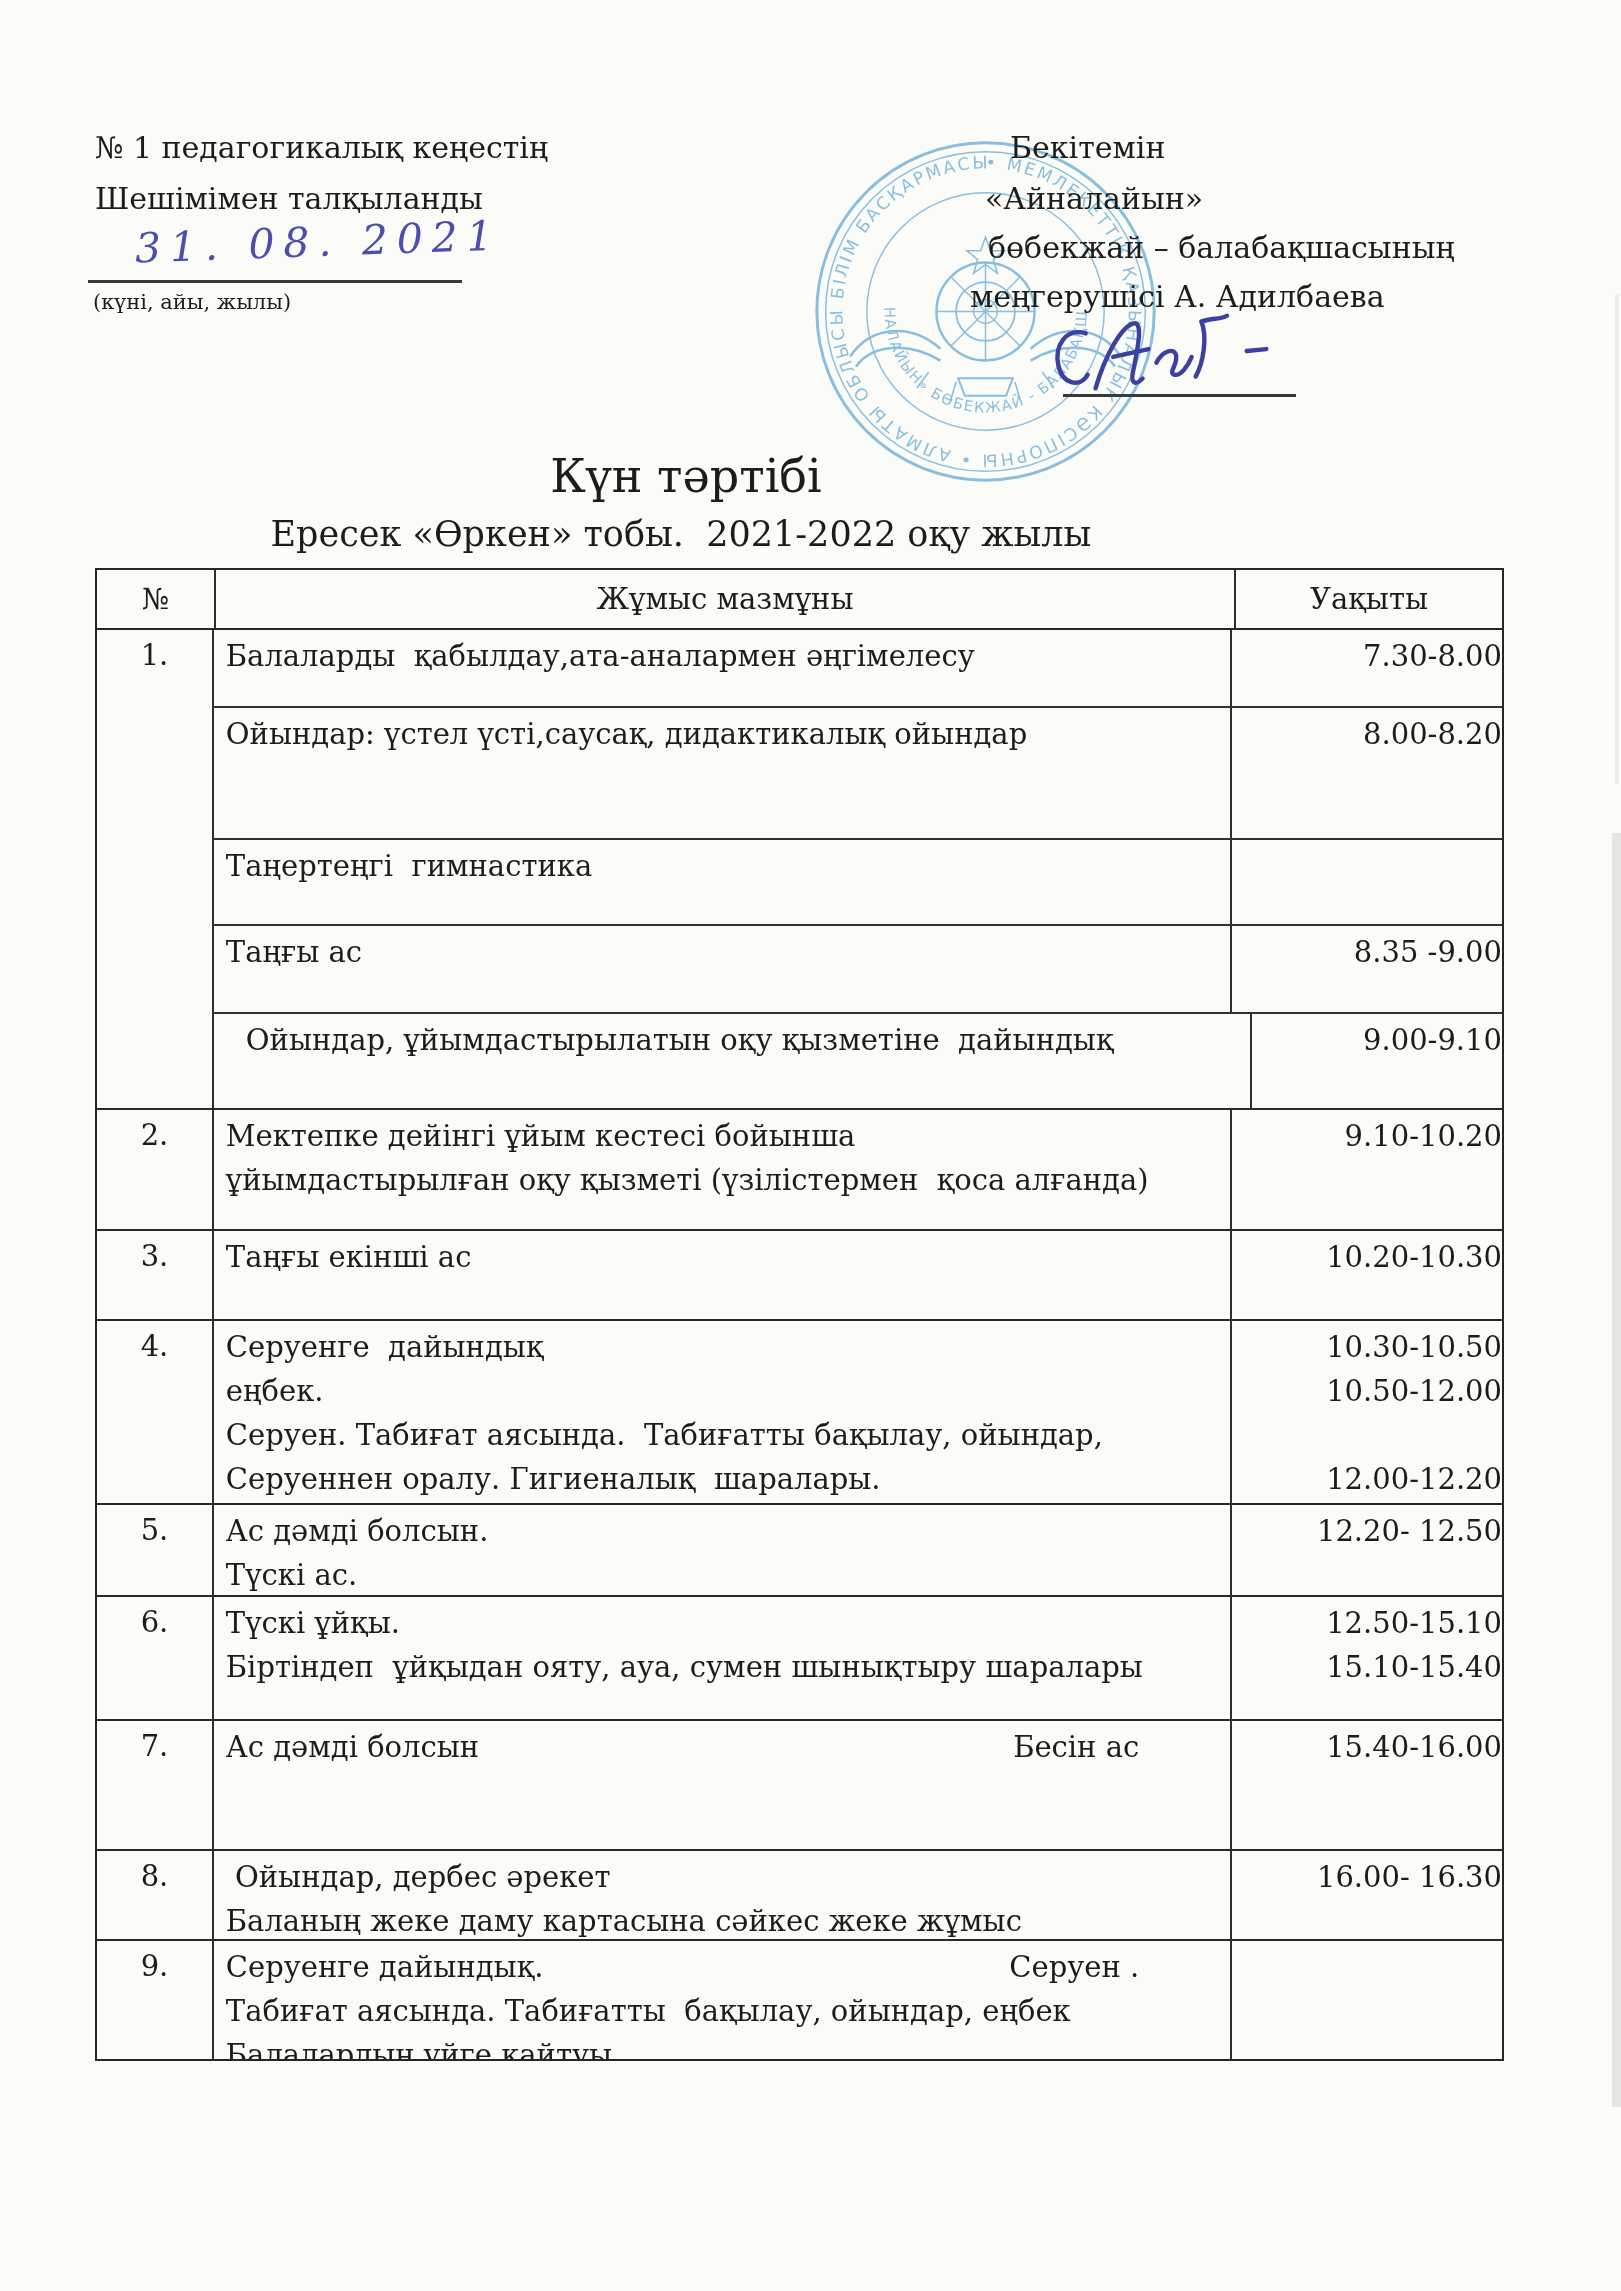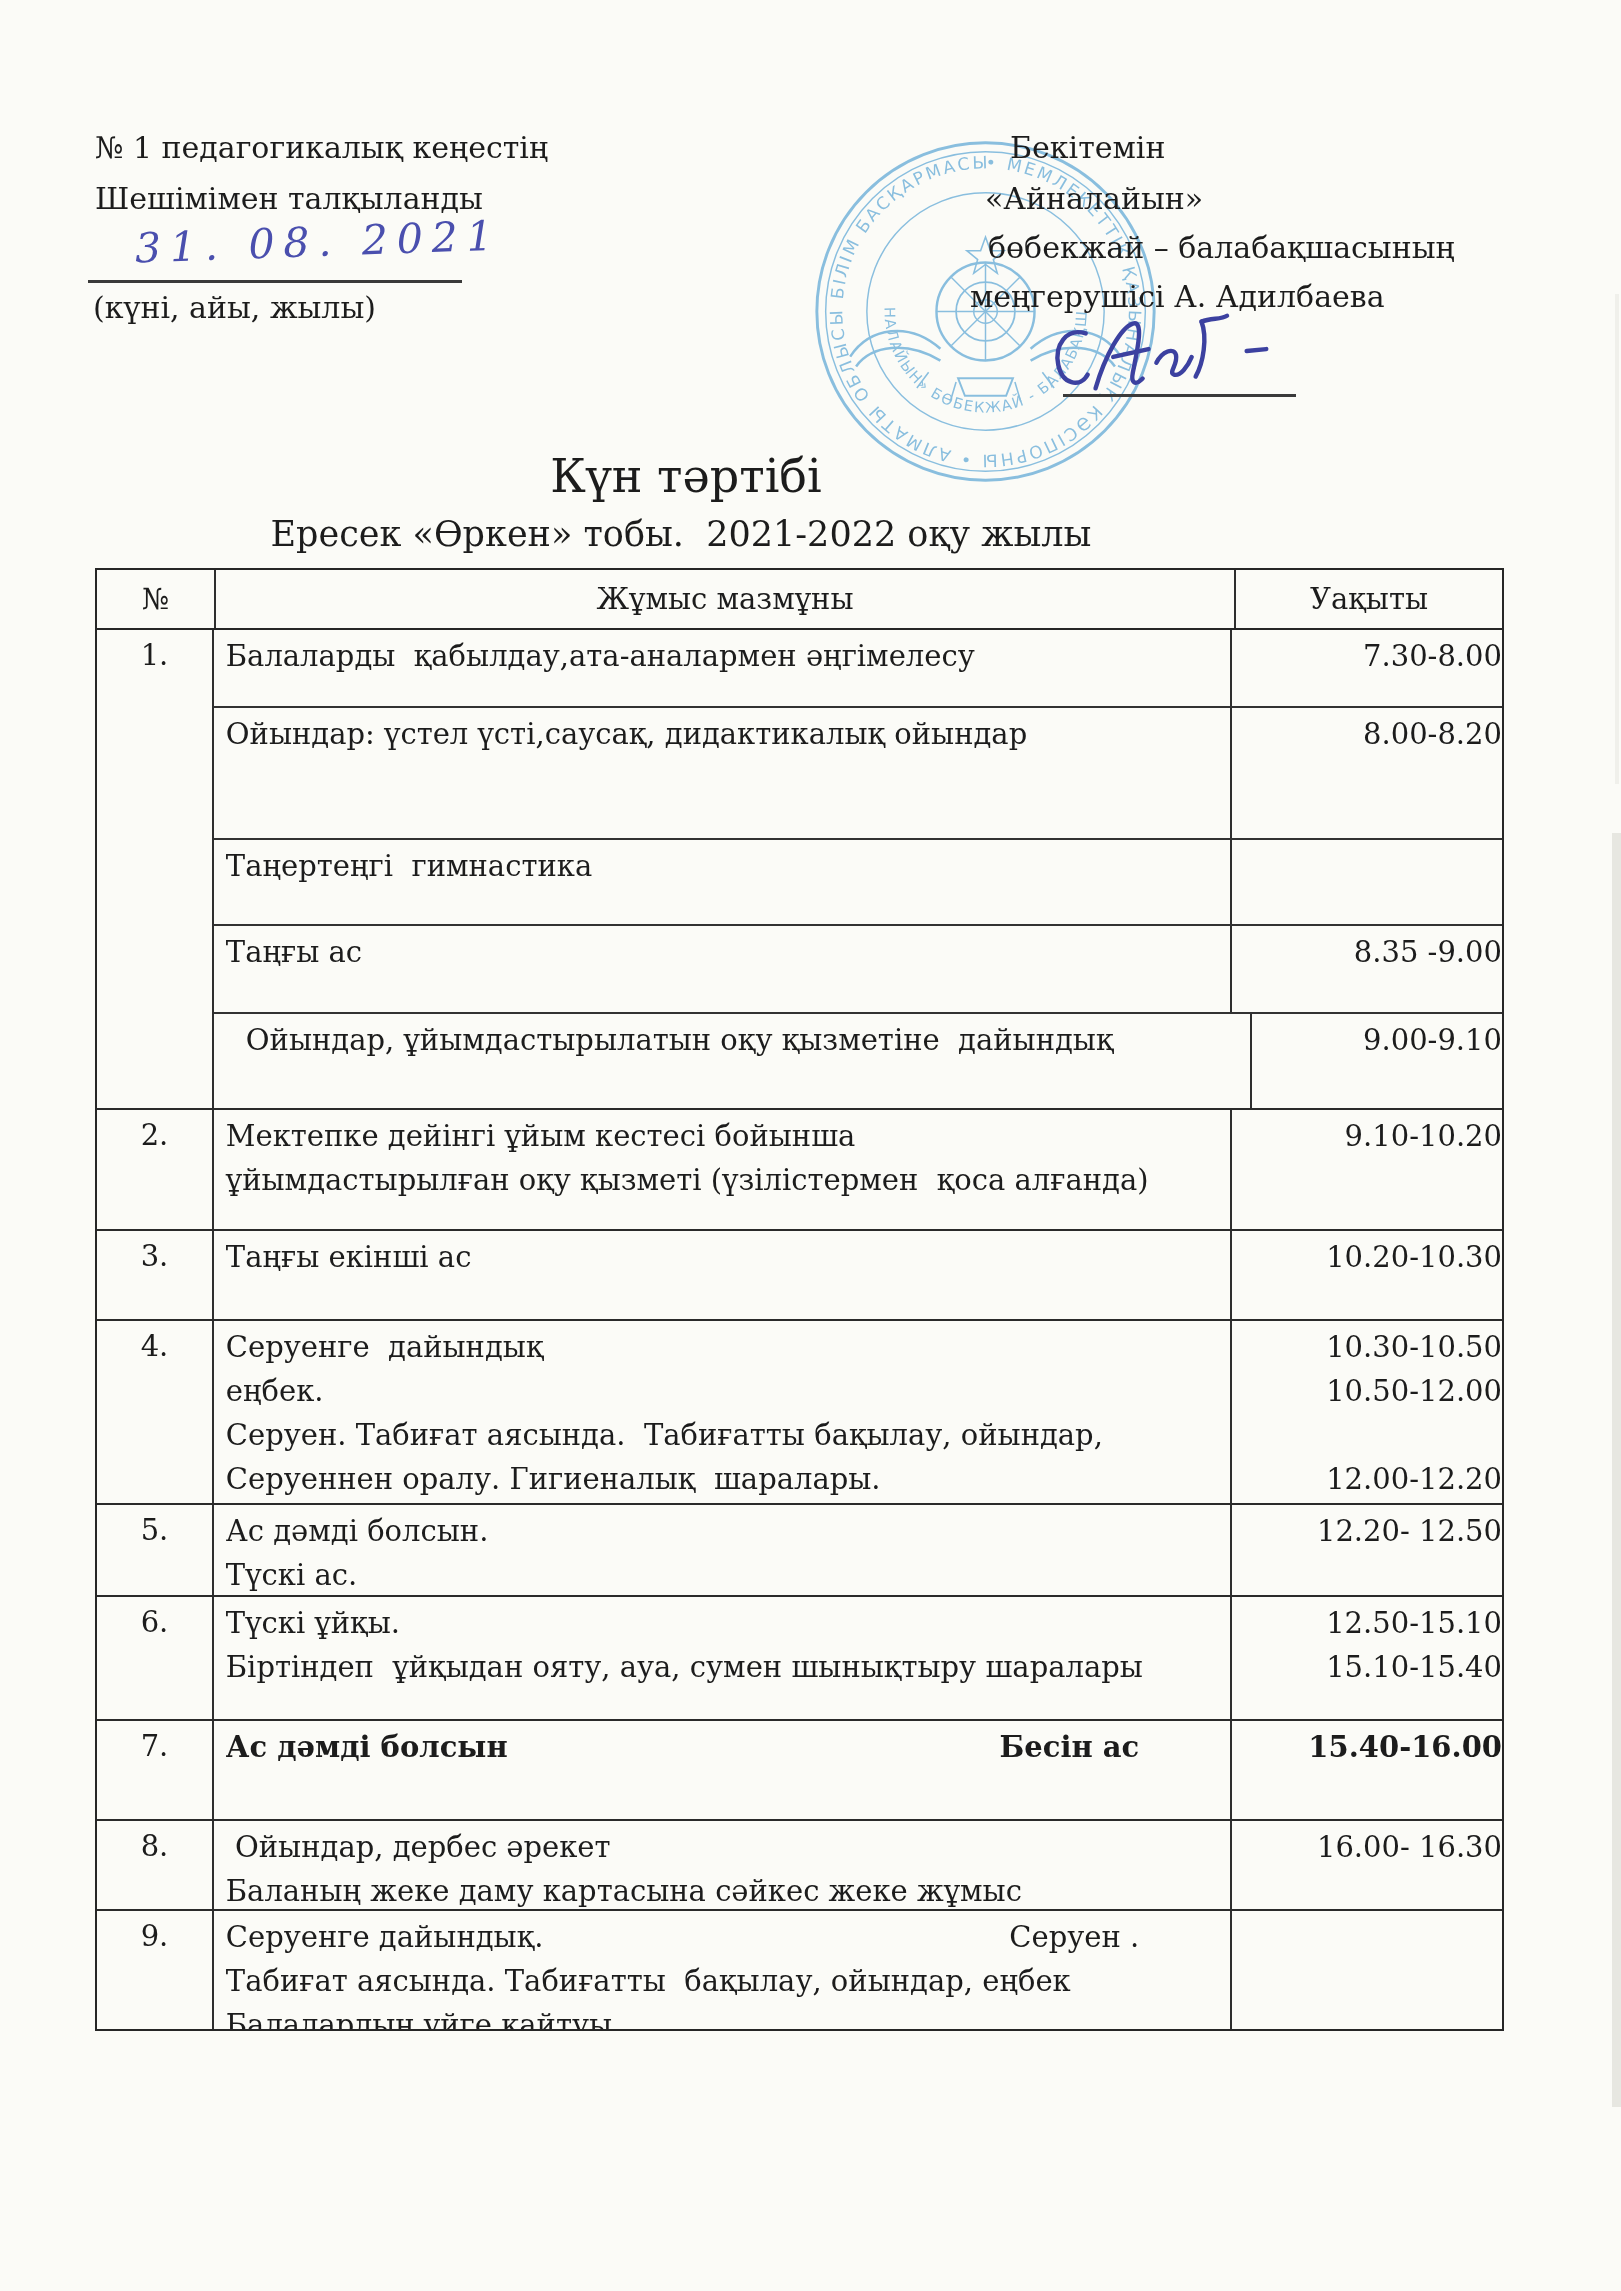--- a/index.html
+++ b/index.html
@@ -10,21 +10,21 @@
     color:#1c1c1c;overflow:hidden;
   }
   .abs{position:absolute;}
   .hdr-line{font-size:30px;line-height:33px;white-space:pre;}
   .hand-date{
     font-size:41px;font-style:italic;color:#4a4fae;letter-spacing:8.8px;
     transform:rotate(-2deg);white-space:pre;
     font-family:"DejaVu Serif","Liberation Serif",serif;
   }
   .rule{background:#3a3a3a;height:2.9px;}
-  .caption{font-size:30px;}
+  .caption{font-size:21px;}
   .doc-title{font-size:46px;text-align:center;white-space:pre;}
   .doc-subtitle{font-size:35px;text-align:center;white-space:pre;}
   
   .sched{
     left:95px;top:568px;width:1409px;
     border:2.9px solid #262626;box-sizing:border-box;
     font-size:29px;background:transparent;
   }
   .t-head{display:flex;height:58px;border-bottom:2.9px solid #262626;align-items:center;}
   .t-head .h-num{width:117px;text-align:center;border-right:2px solid #2e2e2e;align-self:stretch;display:flex;align-items:center;justify-content:center;}
@@ -265,21 +265,21 @@
               <div class="cell-time">
                 <div class="tline">12.50-15.10</div>
                 <div class="tline">15.10-15.40</div>
               </div>
             </div>
           </div>
         </div>
         <div class="t-row">
           <div class="cell-num">7.</div>
           <div class="row-body">
-            <div class="subrow" style="height: 98px; font-weight: bold;">
+            <div class="subrow" style="height: 128px;">
               <div class="cell-content">
                 <div class="line">
                   <span class="ltext">Ас дәмді болсын</span>
                   <span class="rtext">Бесін ас</span>
                 </div>
               </div>
               <div class="cell-time">
                 <div class="tline">15.40-16.00</div>
               </div>
             </div>

